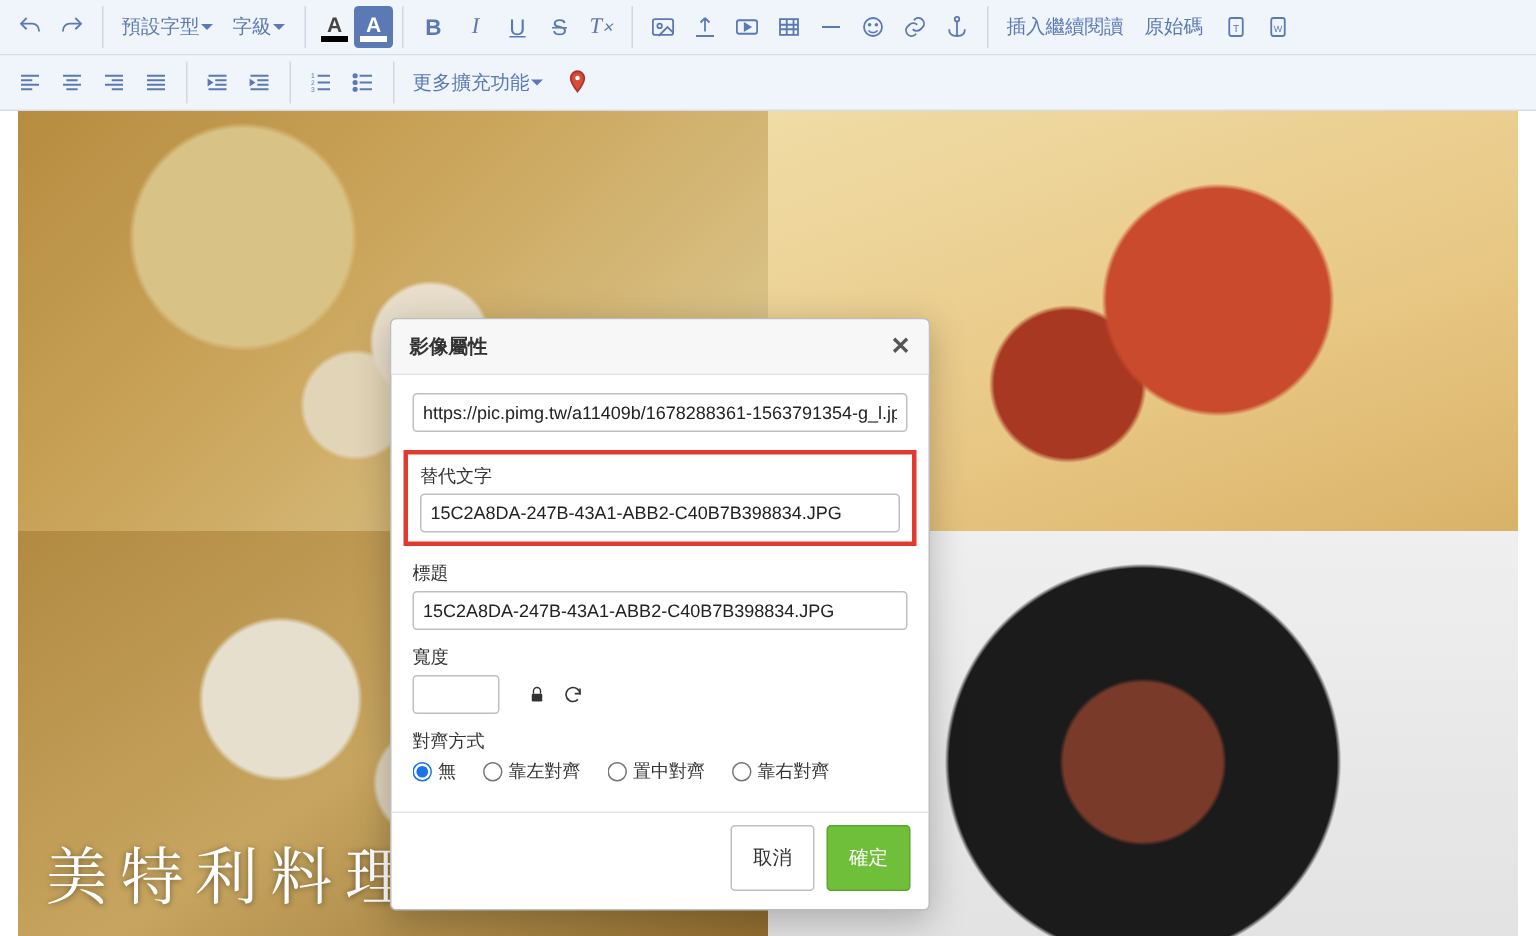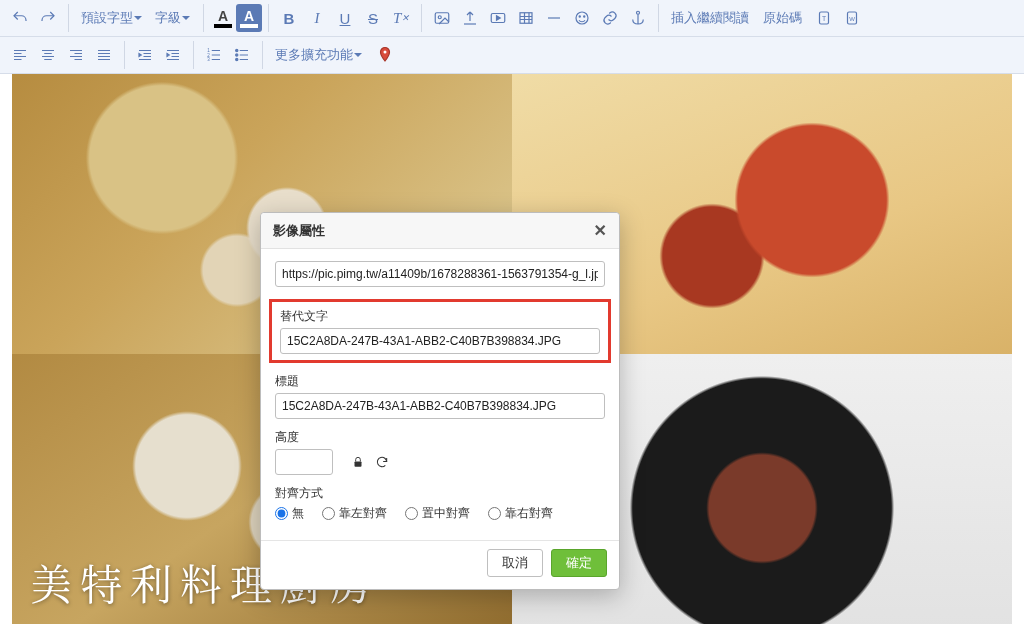--- a/index.html
+++ b/index.html
@@ -49,21 +49,21 @@
 .row2 { display: flex; align-items: flex-end; gap: 18px; margin-bottom: 10px; }
 .dimfield { display: flex; flex-direction: column; }
 .diminput { width: 58px; height: 26px; border: 1px solid #bfbfbf; border-radius: 3px; }
 .lockrow { display: flex; gap: 10px; align-items: center; padding-bottom: 3px; color: #333; }
 .lockrow svg { width: 14px; height: 14px; fill: #333; }
 .radios { display: flex; align-items: center; gap: 18px; flex-wrap: wrap; }
 .radios label { display: flex; align-items: center; gap: 4px; font-size: 12px; color: #333; cursor: pointer; }
 .radios input { accent-color: #1a73e8; }
 .hl { border: 3px solid #e23a2f; padding: 6px 8px; margin: 12px -6px 10px; }
 .dlg-foot { display: flex; justify-content: flex-end; gap: 8px; padding: 8px 12px 12px; border-top: 1px solid #e5e5e5; }
-.btn { height: 28px; padding: 0 14px; border-radius: 3px; font-size: 13px; cursor: pointer; border: 1px solid #bfbfbf; background: #fff; color: #333; }
+.btn { height: 44px; padding: 0 14px; border-radius: 3px; font-size: 13px; cursor: pointer; border: 1px solid #bfbfbf; background: #fff; color: #333; }
 .btn.primary { background: #6fbf3a; border-color: #5aa52c; color: #fff; }
 </style>
 </head>
 <body>
 
 <div class="toolbar">
   <div class="tb-group">
     <div class="tb-btn">
         <svg viewBox="0 0 24 24">
           <path d="M9 14l-5-5 5-5"></path>
@@ -273,21 +273,21 @@
       <div class="hl">
         <div class="flabel">替代文字</div>
         <input class="finput" value="15C2A8DA-247B-43A1-ABB2-C40B7B398834.JPG" style="">
       </div>
       <div class="field">
         <div class="flabel">標題</div>
         <input class="finput" value="15C2A8DA-247B-43A1-ABB2-C40B7B398834.JPG" style="">
       </div>
       <div class="row2">
         <div class="dimfield">
-          <div class="flabel">高度</div>
+          <div class="flabel">寬度</div>
           <input class="diminput" style="">
         </div>
         <div class="lockrow">
           <span><svg viewBox="0 0 24 24">
                 <rect x="6" y="11" width="12" height="9" rx="1.5"></rect>
                 <path d="M8 11V8a4 4 0 018 0v3" fill="none" stroke="#333" stroke-width="1.6"></path>
               </svg></span>
           <span><svg viewBox="0 0 24 24">
                 <path d="M20 12a8 8 0 10-2.3 5.6" fill="none" stroke="#333" stroke-width="1.8"></path>
                 <path d="M20 5v6h-6" fill="none" stroke="#333" stroke-width="1.8"></path>

